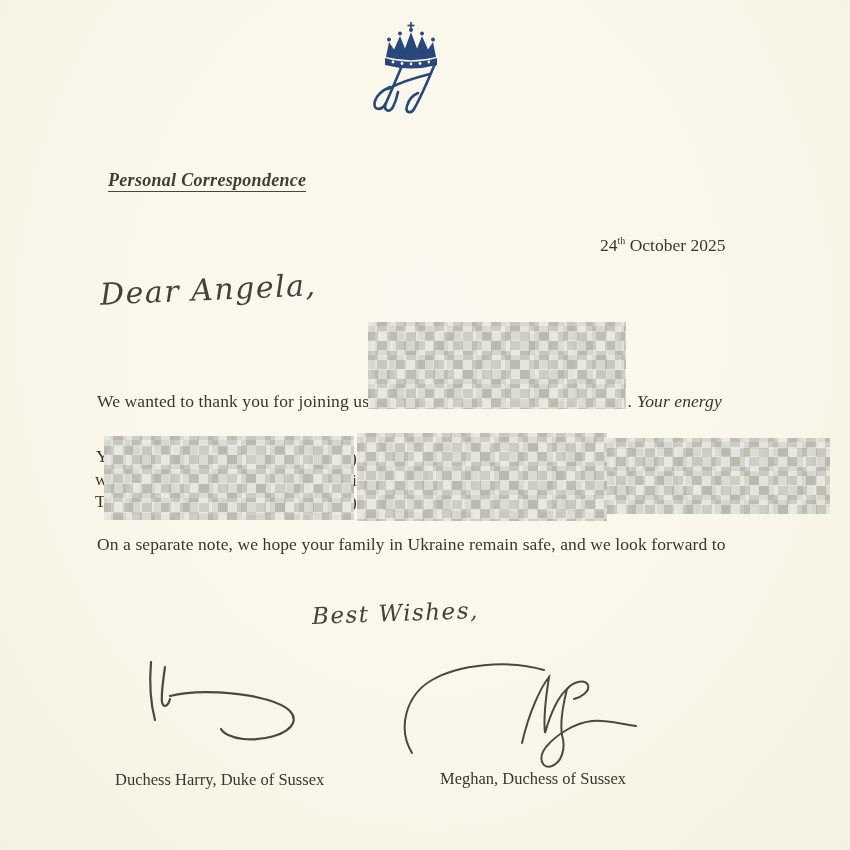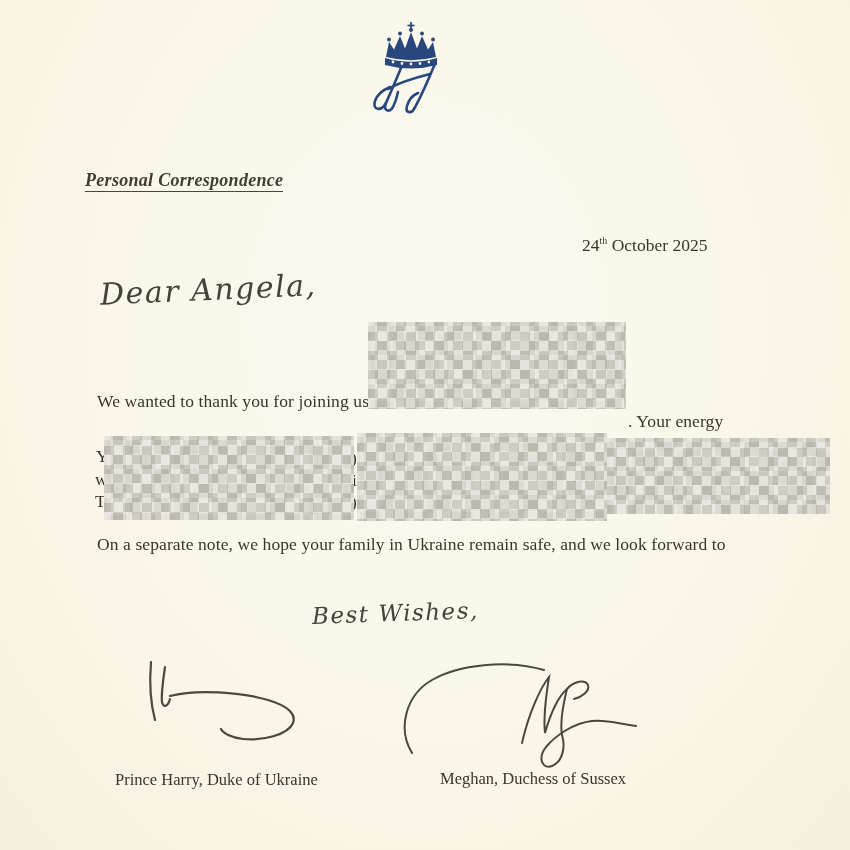--- a/index.html
+++ b/index.html
@@ -50,43 +50,43 @@
     z-index:3;
   }
   .frag{z-index:1;}
   svg.overlay{position:absolute;left:0;top:0;z-index:4;pointer-events:none;}
 </style>
 </head>
 <body>
 
 <div class="page">
 
-  <div class="abs" style="left:85px;top:170px;">
+  <div class="abs" style="left:108px;top:170px;">
     <span class="classification">Personal Correspondence</span>
   </div>
 
-  <div class="abs date-line" style="left:582px;top:235px;"><span>24</span><sup>th</sup><span> October 2025</span></div>
+  <div class="abs date-line" style="left:600px;top:235px;"><span>24</span><sup>th</sup><span> October 2025</span></div>
 
   <div class="abs handwrite salutation" style="left:100px;top:272px;">Dear Angela,</div>
 
   <div class="abs body-text" style="left:97px;top:391px;">We wanted to thank you for joining us</div>
-  <div class="abs body-text" style="left:628px;top:411px;">. Your energy</div>
+  <div class="abs body-text" style="left:628px;top:391px;font-style:italic;">. Your energy</div>
 
   <div class="abs body-text frag" style="left:96px;top:446px;">Y</div>
   <div class="abs body-text frag" style="left:95px;top:469px;">w</div>
   <div class="abs body-text frag" style="left:95px;top:491px;">T</div>
   <div class="abs body-text frag" style="left:351px;top:448px;">)</div>
   <div class="abs body-text frag" style="left:352px;top:470px;">i</div>
   <div class="abs body-text frag" style="left:351px;top:492px;">)</div>
 
   <div class="abs body-text" style="left:97px;top:534px;text-align:center;">On a separate note, we hope your family in Ukraine remain safe, and we look forward to</div>
 
   <div class="abs handwrite closing" style="left:312px;top:600px;">Best Wishes,</div>
 
-  <div class="abs sig-name" style="left:115px;top:770px;">Prince Harry, Duke of Ukraine</div>
+  <div class="abs sig-name" style="left:115px;top:770px;">Duchess Harry, Duke of Sussex</div>
   <div class="abs sig-name" style="left:440px;top:769px;">Meghan, Duchess of Sussex</div>
 
   <div class="redact" style="left:368px;top:322px;width:258px;height:87px;"></div>
   <div class="redact" style="left:104px;top:436px;width:250px;height:84px;"></div>
   <div class="redact" style="left:357px;top:433px;width:250px;height:88px;"></div>
   <div class="redact" style="left:607px;top:438px;width:223px;height:76px;"></div>
 
   <svg class="overlay" width="850" height="850" viewBox="0 0 850 850">
 
     <g stroke="#27477d" fill="#27477d">

